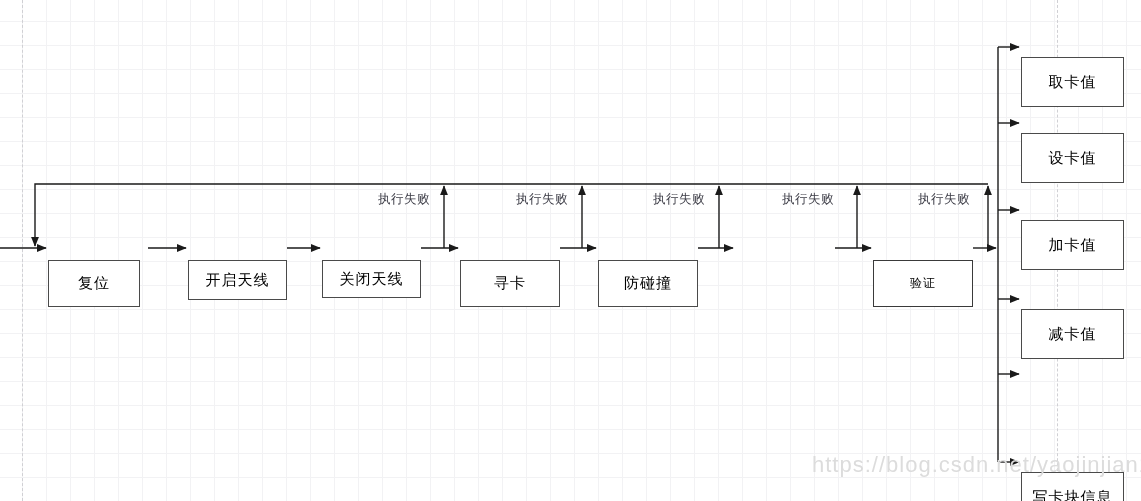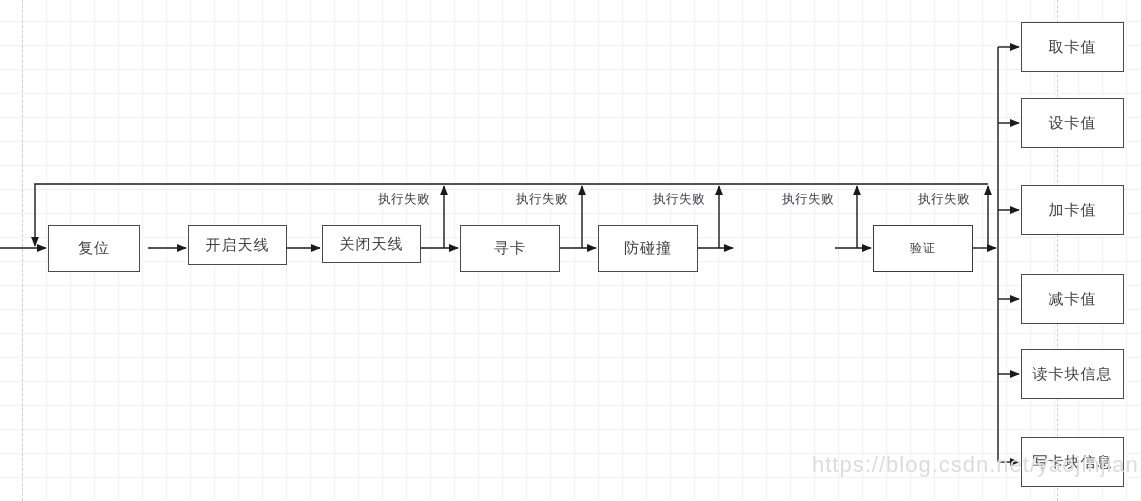--- a/index.html
+++ b/index.html
@@ -17,22 +17,23 @@
       linear-gradient(to right, #e8e8ec 1px, transparent 1px),
       linear-gradient(to bottom, #e8e8ec 1px, transparent 1px);
     background-size:24px 24px,24px 24px,72px 72px,72px 72px;
     background-position:-2px -3px,-2px -3px,-2px -3px,-2px -3px;
   }
   #svg{position:absolute;left:0;top:0;width:1141px;height:501px;}
   .node{
     position:absolute;box-sizing:border-box;
     background:#ffffff;border:1px solid #4a4a4a;
     display:flex;align-items:center;justify-content:center;
-    color:#404040;font-size:15px;letter-spacing:1px;
+    color:#000000;font-size:15px;letter-spacing:1px;
     white-space:nowrap;
+    margin-top:35px;
   }
   .node.emph{border:1.6px solid #3a3a3a;font-size:12px;}
   .fail-label{
     position:absolute;font-size:12.5px;color:#3c3c46;
     letter-spacing:.5px;white-space:nowrap;
   }
   .guide{position:absolute;top:0;height:501px;width:0;
     border-left:1px dashed #d0d0d4;}
   .watermark{
     position:absolute;left:812px;top:452px;
@@ -89,21 +90,20 @@
   <div class="node" style="left:188px;top:225px;width:99px;height:40px">开启天线</div>
   <div class="node" style="left:322px;top:225px;width:99px;height:38px">关闭天线</div>
   <div class="node" style="left:460px;top:225px;width:100px;height:47px">寻卡</div>
   <div class="node" style="left:598px;top:225px;width:100px;height:47px">防碰撞</div>
   <div class="node emph" style="left:873px;top:225px;width:100px;height:47px">验证</div>
 
   <div class="node" style="left:1021px;top:22px;width:103px;height:50px">取卡值</div>
   <div class="node" style="left:1021px;top:98px;width:103px;height:50px">设卡值</div>
   <div class="node" style="left:1021px;top:185px;width:103px;height:50px">加卡值</div>
   <div class="node" style="left:1021px;top:274px;width:103px;height:50px">减卡值</div>
-  <div class="node" style="left:1021px;top:349px;width:103px;height:50px">读卡块信息</div>
   <div class="node" style="left:1021px;top:437px;width:103px;height:50px">写卡块信息</div>
 
   <div class="fail-label" style="left:378px;top:191px">执行失败</div>
   <div class="fail-label" style="left:516px;top:191px">执行失败</div>
   <div class="fail-label" style="left:653px;top:191px">执行失败</div>
   <div class="fail-label" style="left:782px;top:191px">执行失败</div>
   <div class="fail-label" style="left:918px;top:191px">执行失败</div>
 
   <div class="watermark">https://blog.csdn.net/yaojinjian1995</div>
 </div>

